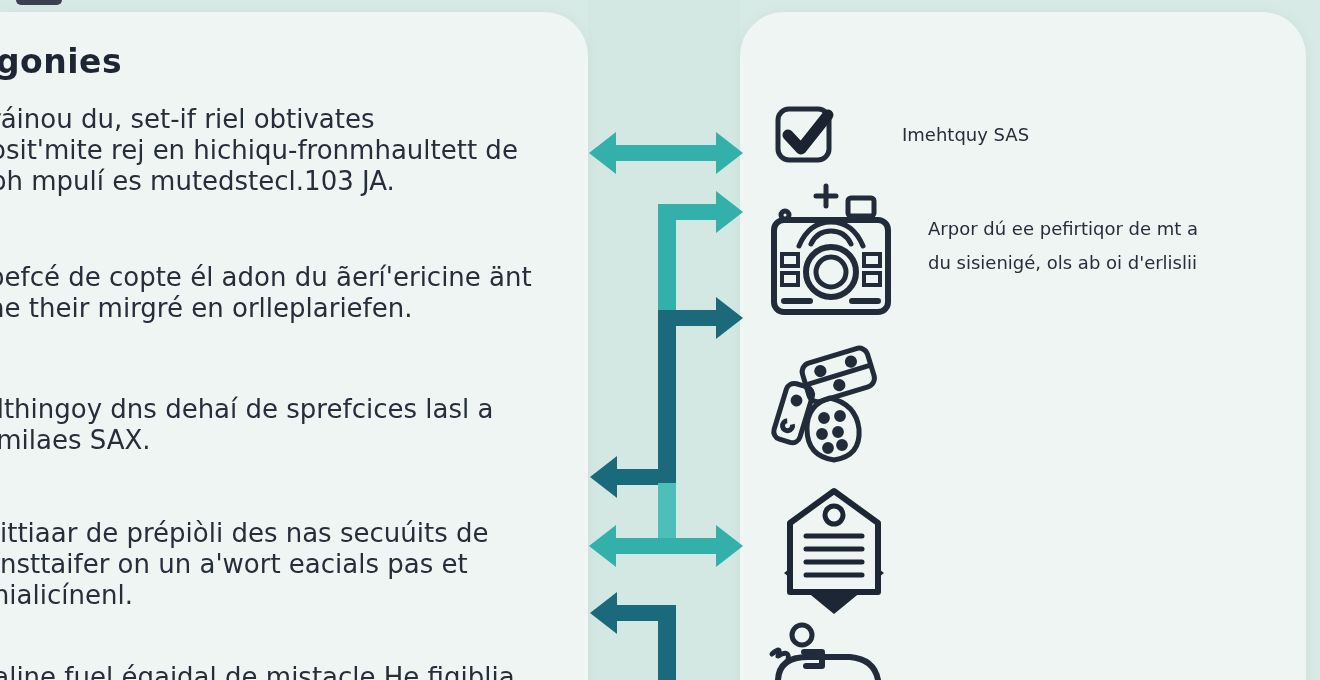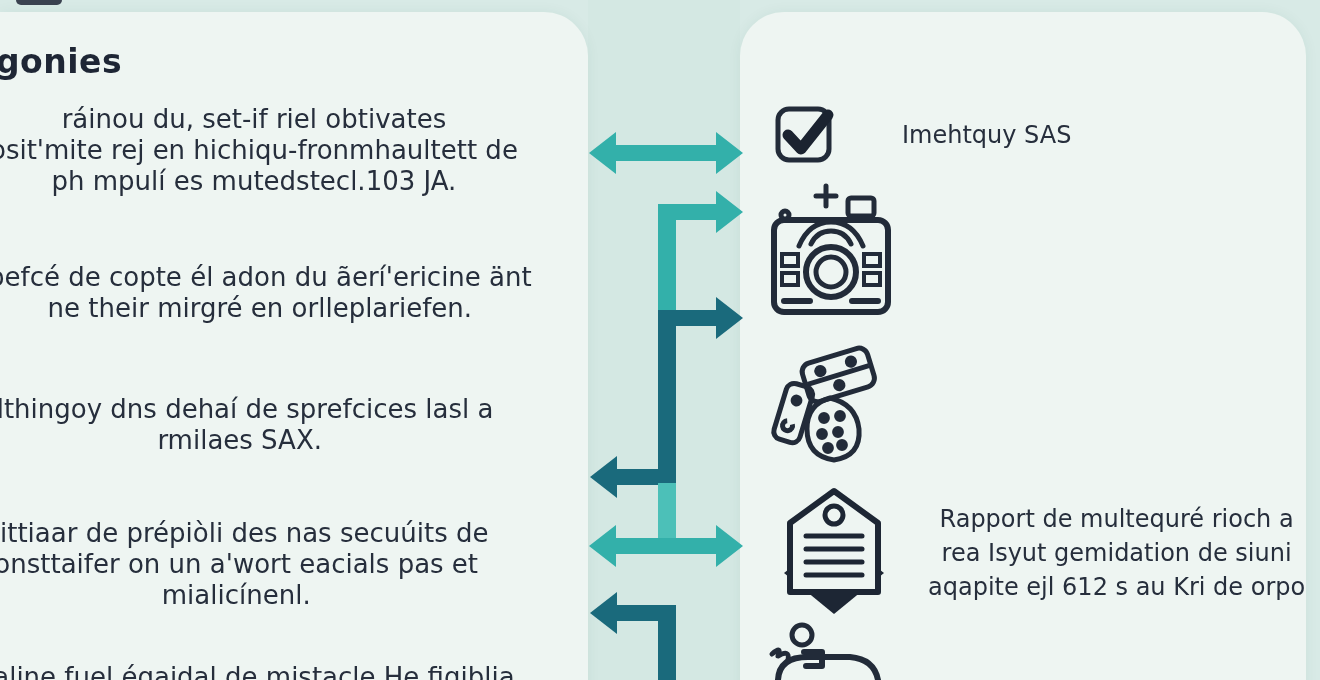--- a/index.html
+++ b/index.html
@@ -1,30 +1,30 @@
 <!DOCTYPE html>
 <html><head>
 <meta charset="utf-8">
 <style>
   html,body{margin:0;padding:0;}
   body{width:1320px;height:680px;overflow:hidden;
        font-family:"DejaVu Sans","Liberation Sans",sans-serif;}
   #page{position:absolute;top:0;left:0;width:1320px;height:680px;
-        background:#d8eae6;overflow:hidden;text-align:center;}
+        background:#d8eae6;overflow:hidden;}
   .card{position:absolute;top:12px;bottom:-30px;background:#eef5f2;
         box-shadow:0 0 14px rgba(40,80,75,0.06);}
   #left-card{left:0;width:588px;border-radius:0 44px 0 0;}
   #right-card{left:740px;width:566px;border-radius:44px 44px 0 0;}
   #center-strip{position:absolute;top:0;bottom:0;left:588px;width:152px;
         background:#d4e8e3;}
   .title{position:absolute;font-weight:bold;font-size:33px;color:#1e2635;
         letter-spacing:.5px;white-space:nowrap;}
   .para{position:absolute;font-size:26px;line-height:31px;color:#262e3c;
         white-space:pre-line;}
-  .item-text{position:absolute;font-size:24px;line-height:34px;color:#262e3c;
+  .item-text{position:absolute;font-size:18px;line-height:34px;color:#262e3c;
         white-space:pre-line;}
   
   .bar{position:absolute;height:16px;}
   .vline{position:absolute;width:18px;}
   .head{position:absolute;width:0;height:0;
         border-top:21px solid transparent;border-bottom:21px solid transparent;}
   .teal{background:#33b0aa;}
   .teal-light{background:#4cc0b8;}
   .teal-dark{background:#1a6a7c;}
   .head-right-teal{border-left:27px solid #33b0aa;}
@@ -121,20 +121,22 @@
         <circle cx="61" cy="92" r="25" stroke-width="6"></circle>
         <circle cx="61" cy="92" r="15"></circle>
         <rect x="12" y="74" width="16" height="12" stroke-width="4"></rect>
         <rect x="12" y="93" width="16" height="12" stroke-width="4"></rect>
         <rect x="94" y="74" width="16" height="12" stroke-width="4"></rect>
         <rect x="94" y="93" width="16" height="12" stroke-width="4"></rect>
         <path d="M14 121 h26 M82 121 h26" stroke-width="6"></path>
       </g>
     </svg>
   </div>
+  <div class="item-text" style="left:928px;top:212px;">Arpor dú ee pefirtiqor de mt a
+du sisienigé, ols ab oi d'erlislii</div>
 
   <div class="icon" style="left:766px;top:340px;">
     <svg width="128" height="124" viewBox="0 0 128 124">
       <g fill="none" stroke="#222b39" stroke-width="5" stroke-linejoin="round">
         <g transform="rotate(-17 72 34)">
           <rect x="38" y="15" width="68" height="40" rx="9"></rect>
           <path d="M40 35 h64"></path>
           <circle cx="56" cy="26" r="3.6" fill="#222b39"></circle>
           <circle cx="70" cy="45" r="3.6" fill="#222b39"></circle>
           <circle cx="88" cy="26" r="3.6" fill="#222b39"></circle>
@@ -161,23 +163,20 @@
       <polygon points="56,5 100,37 100,106 12,106 12,37" fill="#eef5f2" stroke="#1d2634" stroke-width="6" stroke-linejoin="round"></polygon>
       <circle cx="56" cy="29" r="9" fill="none" stroke="#1d2634" stroke-width="5"></circle>
       <g stroke="#1d2634" stroke-width="5" stroke-linecap="round">
         <path d="M28 50 h56"></path>
           <path d="M28 63 h56"></path>
           <path d="M28 76 h56"></path>
           <path d="M28 89 h56"></path>
       </g>
     </svg>
   </div>
-  <div class="item-text" style="left:928px;top:502px;">Rapport de multequré rioch a
-rea Isyut gemidation de siuni
-aqapite ejl 612 s au Kri de orpo</div>
 
   <div class="icon" style="left:762px;top:622px;">
     <svg width="130" height="58" viewBox="0 0 130 58">
       <g fill="none" stroke="#222b39" stroke-width="6" stroke-linecap="round" stroke-linejoin="round">
         <circle cx="40" cy="13" r="10" stroke-width="5"></circle>
         <path d="M10 32 q10 -9 6 2 q12 -7 10 4" stroke-width="5"></path>
         <path d="M42 30 h18 v14 h-16"></path>
         <path d="M16 58 q1 -23 30 -23 h42 q24 2 28 23"></path>
       </g>
     </svg>

